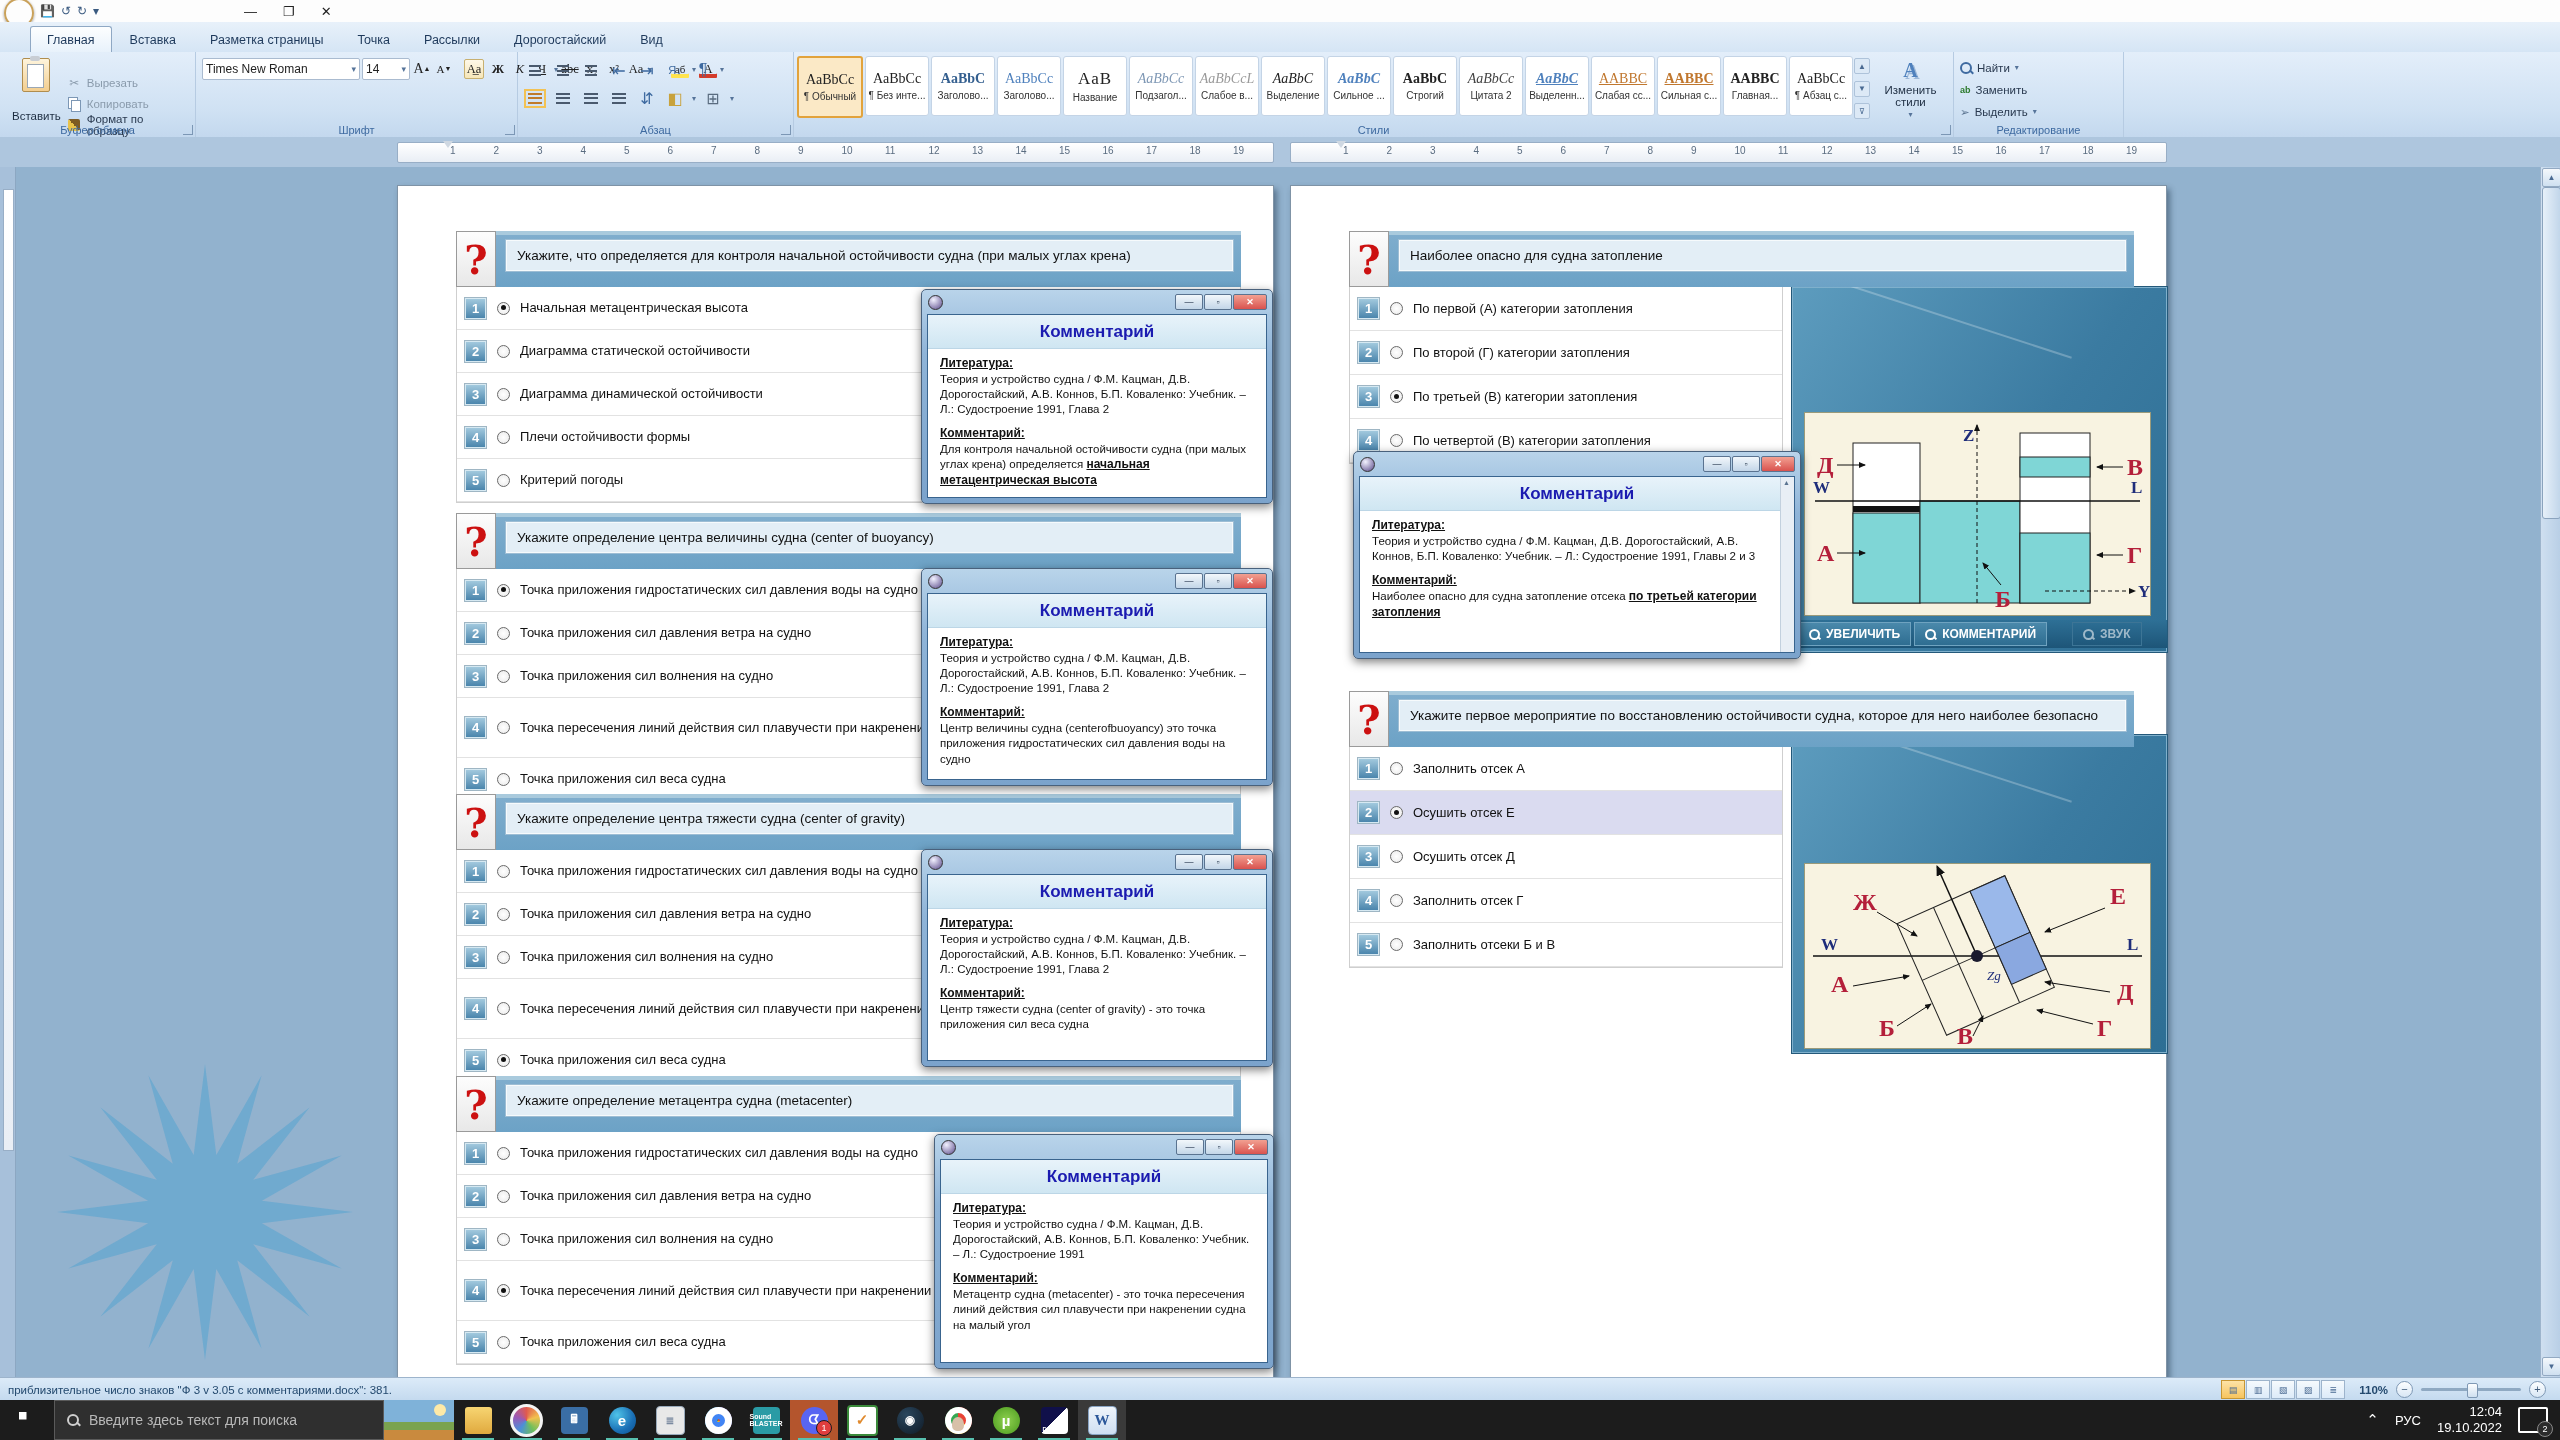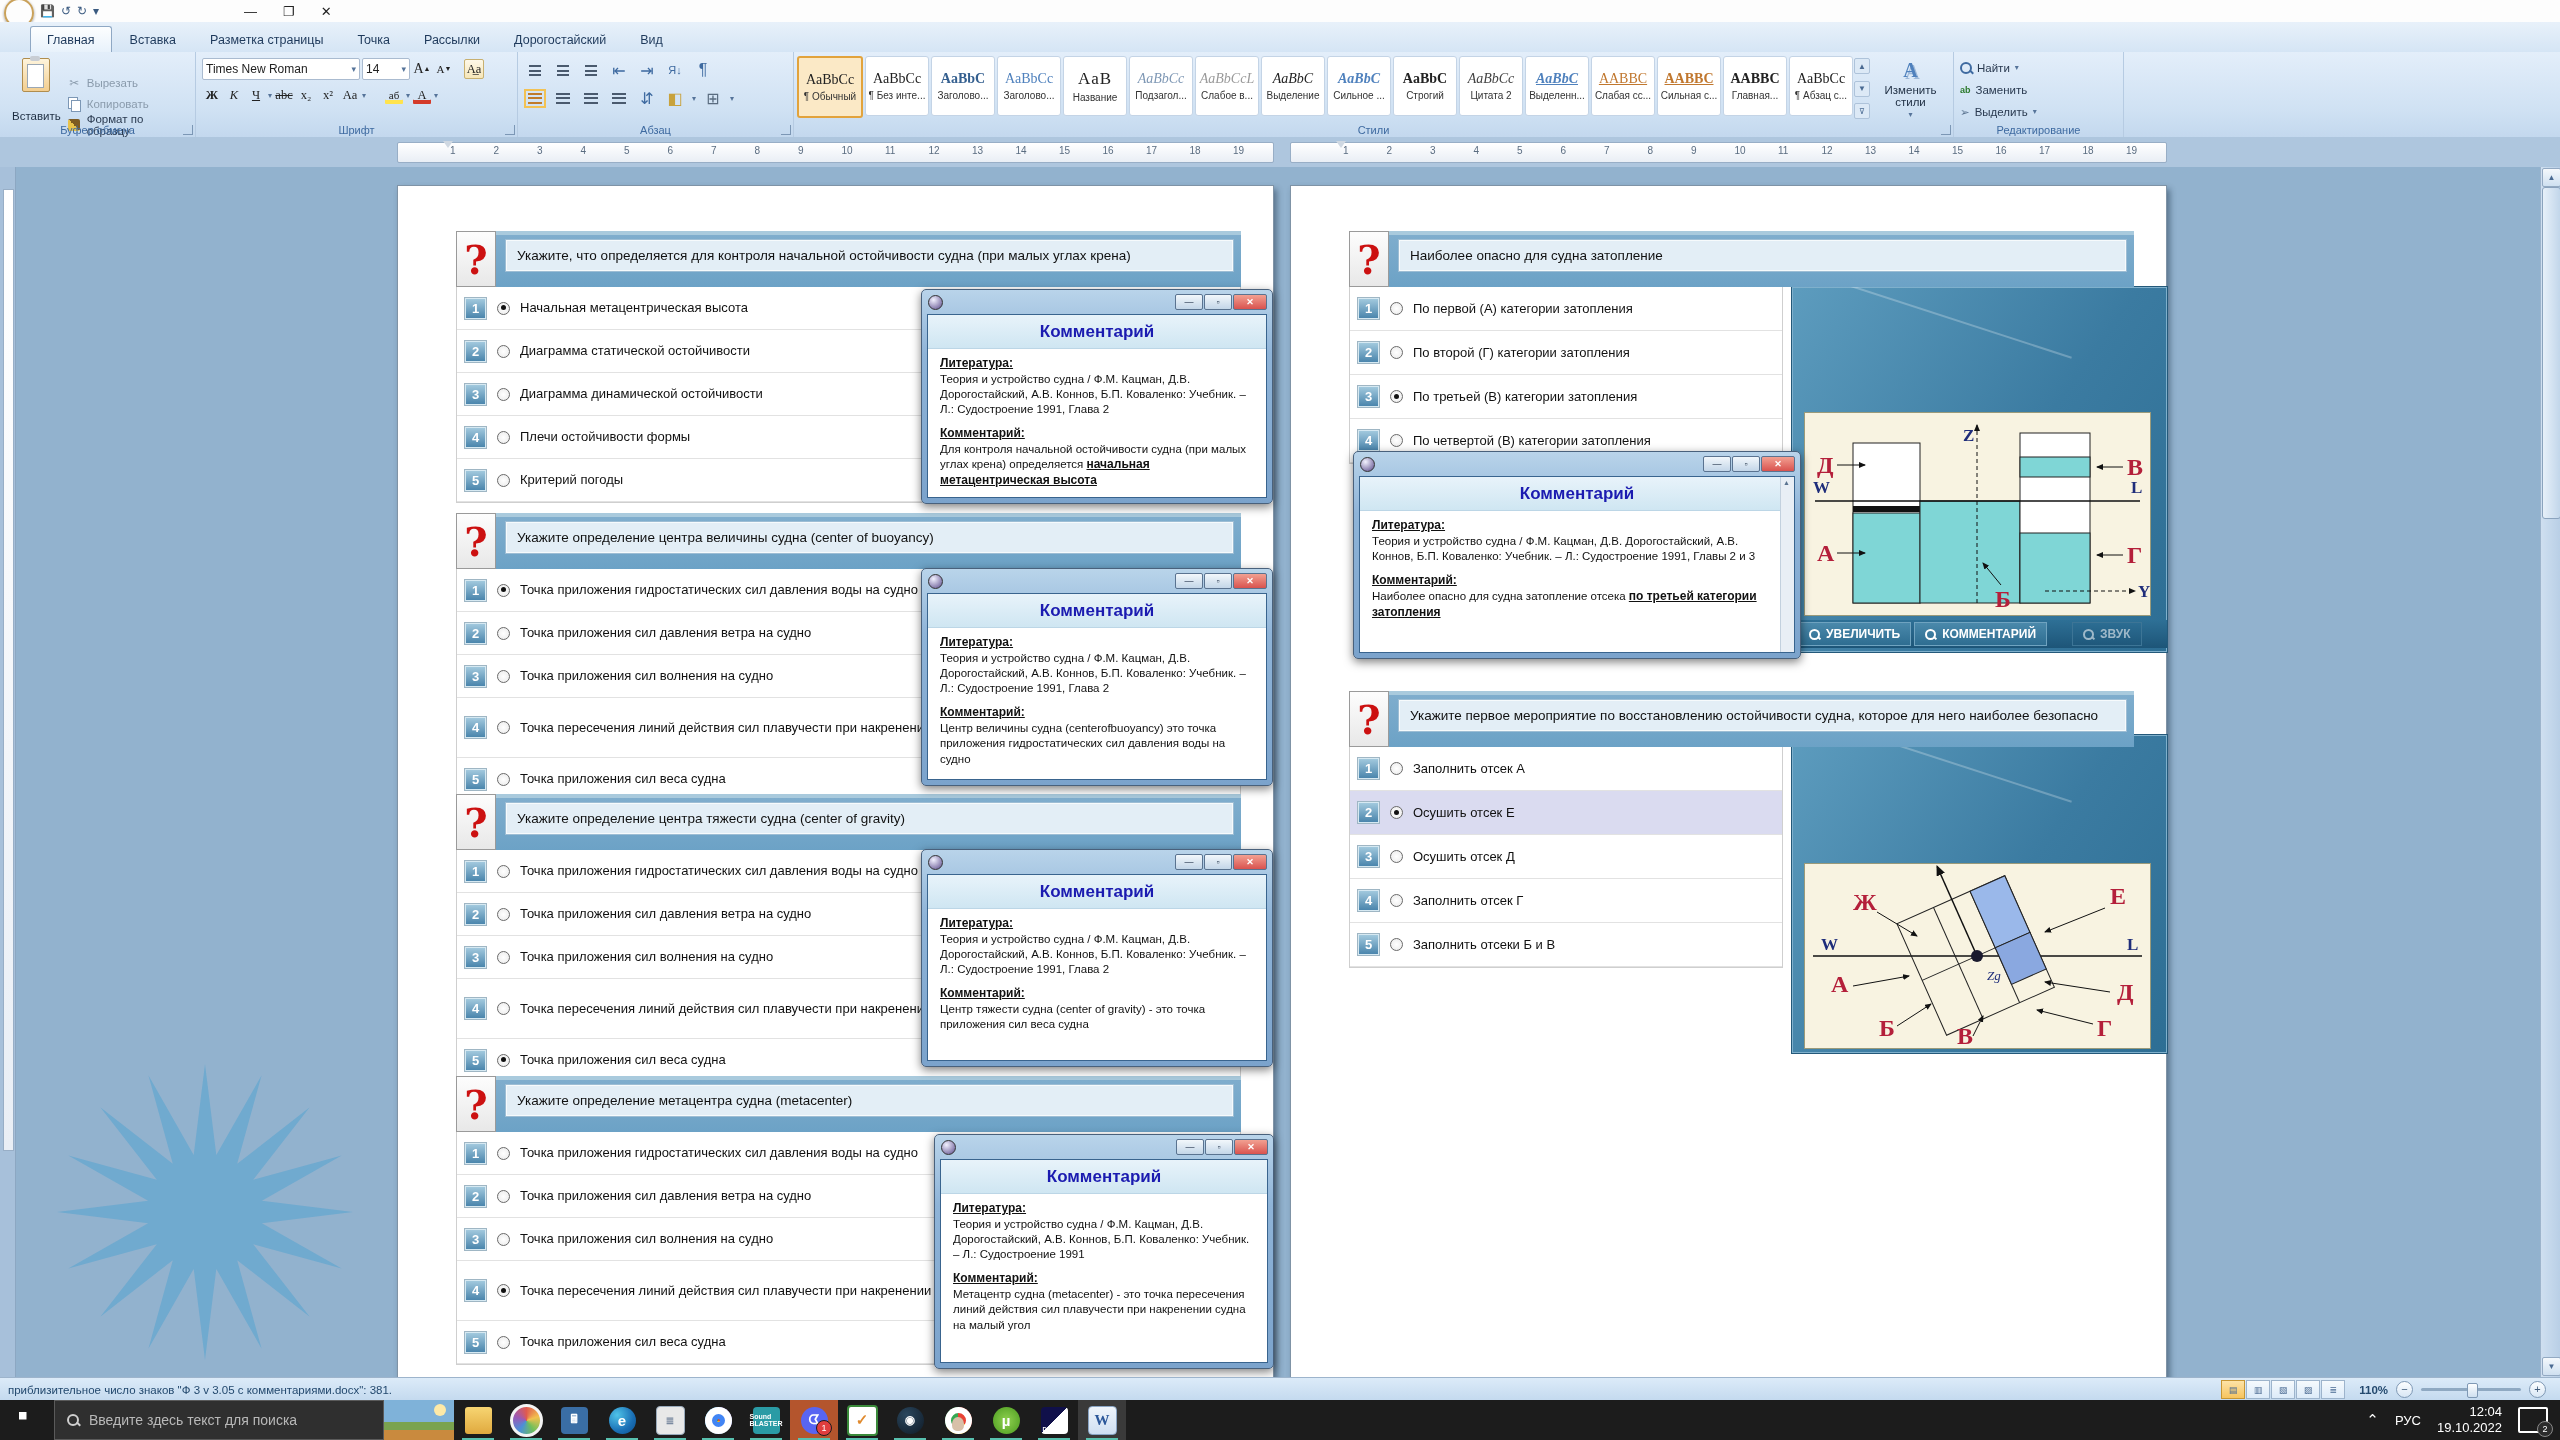--- a/index.html
+++ b/index.html
@@ -199,21 +199,21 @@
               </span>
               <span>Формат по образцу</span>
             </div>
         </div>
       </div>
       <div class="rgname">Буфер обмена</div>
         <div class="launcher"></div>
     </div>
 
     <div class="rgroup" style="width:322px">
-      <div class="rgbody" style="flex-direction:column;gap:4px;padding-top:6px">
+      <div class="rgbody" style="gap:4px;padding-top:6px">
         <div class="frow">
           <span class="combo" style="width:150px">
               <span style="flex:1">Times New Roman</span>
               <span class="car">▾</span>
             </span>
           <span class="combo" style="width:40px">
               <span style="flex:1">14</span>
               <span class="car">▾</span>
             </span>
           <span class="fbtn" style="font-size:14px">А<sup style="font-size:7px">▲</sup></span>

